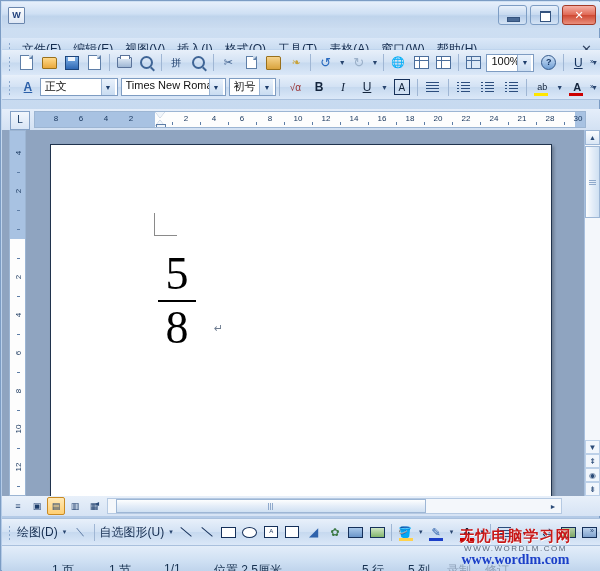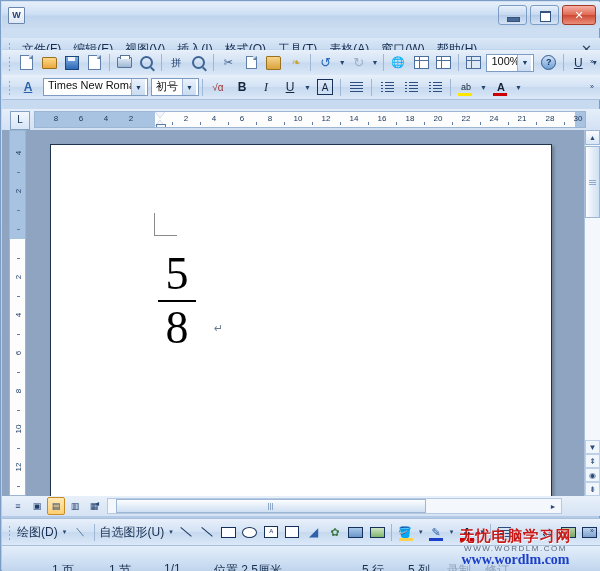--- a/index.html
+++ b/index.html
@@ -378,20 +378,24 @@
     <div class="ddarrow">▼</div>
     <div class="ovf">
       <span>»</span>
     </div>
   </div>
 
   <div class="toolbar" id="tb-format">
     <div class="grip"></div>
     <div class="tbtn">
       <span style="font-size:12px;color:#2b5fa8;font-weight:bold;text-decoration:underline">A</span>
+    </div>
+    <div class="combo" style="width:78px">
+      <span class="cval">正文</span>
+      <span class="cbtn">▼</span>
     </div>
     <div class="combo" style="width:105px;margin-left:3px">
       <span class="cval">Times New Roma</span>
       <span class="cbtn">▼</span>
     </div>
     <div class="combo" style="width:48px;margin-left:3px">
       <span class="cval">初号</span>
       <span class="cbtn">▼</span>
     </div>
     <div class="sep"></div>

